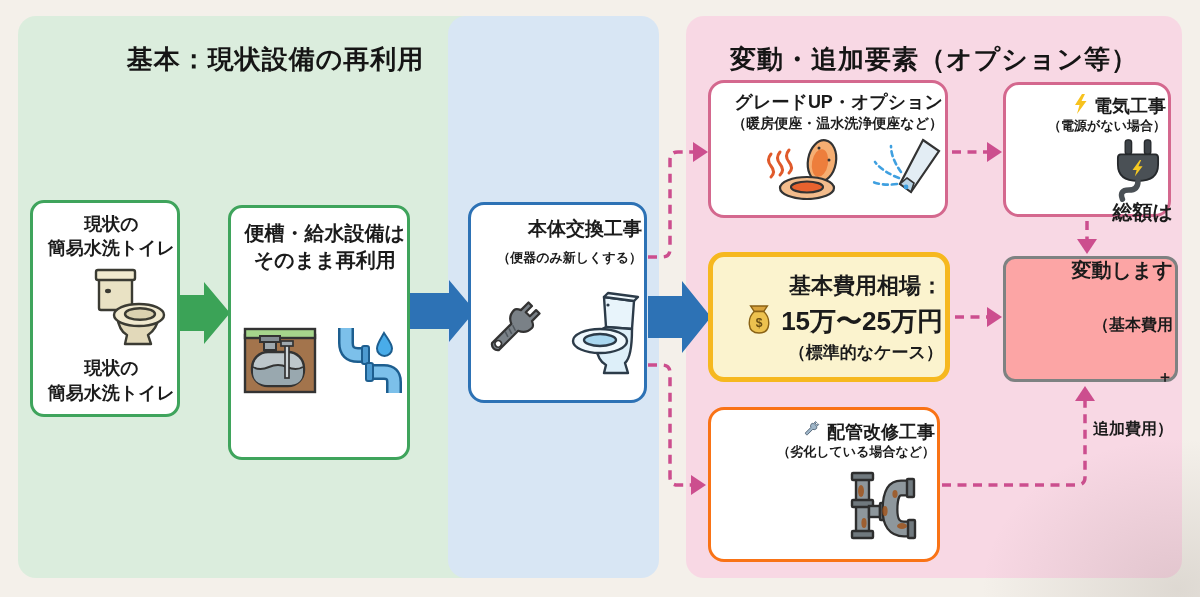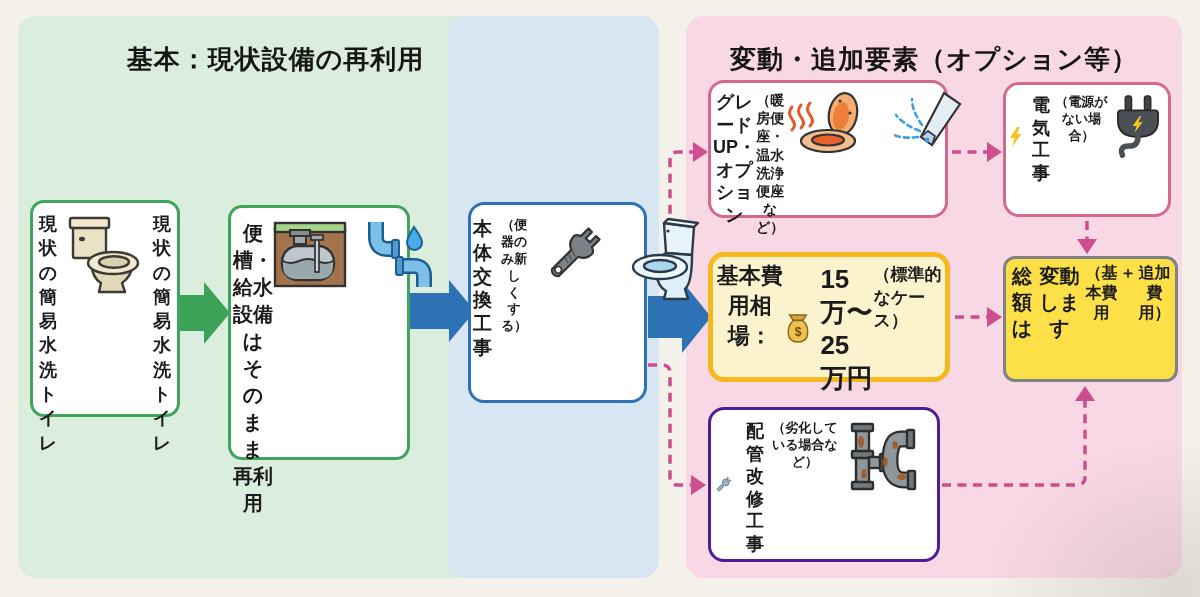--- a/index.html
+++ b/index.html
@@ -12,37 +12,37 @@
   .panel-green{left:18px;top:16px;width:489px;height:562px;background:#DBEDDD;padding-left:26px;}
   .panel-blue{left:448px;top:16px;width:211px;height:562px;background:#D8E6F4;}
   .panel-pink{left:686px;top:16px;width:496px;height:562px;background:#F8D8E4;}
   .panel-title{
     position:absolute;top:26px;left:0;width:100%;text-align:center;
     font-size:26px;font-weight:700;letter-spacing:1px;color:#151515;
   }
   .arrows{position:absolute;left:0;top:0;width:1200px;height:597px;pointer-events:none;}
   .box{
     position:absolute;background:#fff;box-sizing:border-box;
-    display:flex;flex-direction:row;align-items:flex-start;
+    display:flex;flex-direction:column;align-items:flex-end;
   }
   .box-current{left:30px;top:200px;width:150px;height:217px;border:3px solid #3FA45C;border-radius:14px;
     justify-content:space-between;padding:9px 2px;}
   .box-reuse{left:228px;top:205px;width:182px;height:255px;border:3px solid #3FA45C;border-radius:14px;
     padding:12px 2px 8px 2px;}
   .box-replace{left:468px;top:202px;width:179px;height:201px;border:3px solid #2D72B5;border-radius:16px;
     padding:12px 2px 6px 2px;gap:9px;}
   .box-upgrade{left:708px;top:80px;width:240px;height:138px;border:3px solid #D4688E;border-radius:16px;
     padding:8px 2px 4px 2px;}
   .box-electric{left:1003px;top:82px;width:168px;height:135px;border:3px solid #D4688E;border-radius:16px;
     padding:9px 2px 4px 2px;}
   .box-cost{left:708px;top:252px;width:242px;height:130px;border:5px solid #F6B81F;border-radius:16px;
     background:#FBF3CE;justify-content:center;padding:4px 2px;}
   .box-total{left:1003px;top:256px;width:175px;height:126px;border:3px solid #7E8282;border-radius:12px;
-    background:#fde047;justify-content:center;padding:4px 2px;}
-  .box-piping{left:708px;top:407px;width:232px;height:155px;border:3px solid #4c1d95;border-radius:16px;
+    background:#fca5a5;justify-content:center;padding:4px 2px;gap:32px;}
+  .box-piping{left:708px;top:407px;width:232px;height:155px;border:3px solid #f97316;border-radius:16px;
     padding:10px 2px 4px 2px;}
   .preline{white-space:pre-line;}
   .lbl-md{font-size:18px;font-weight:700;line-height:1.35;text-align:center;}
   .lbl-lg{font-size:20px;font-weight:700;line-height:1.35;text-align:center;}
   .box-title{font-size:19px;font-weight:700;line-height:1.25;text-align:center;}
   .box-sub{font-size:13px;font-weight:700;line-height:1.3;text-align:center;}
   .box-sub-sm{font-size:14px;font-weight:700;line-height:1.3;text-align:center;}
   .title-row{display:flex;align-items:center;gap:6px;justify-content:center;}
   .icon-row{display:flex;align-items:center;justify-content:center;gap:14px;flex:1;}
   .cost-title{font-size:22px;font-weight:700;text-align:center;}

